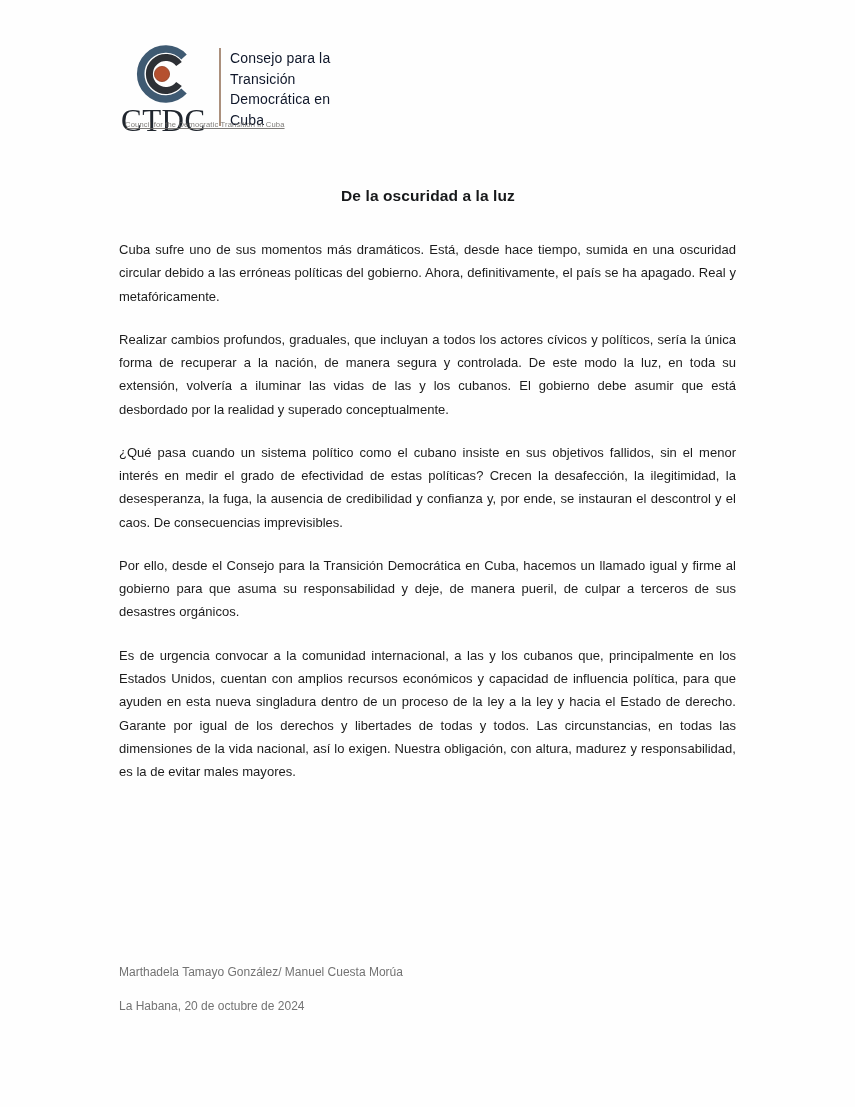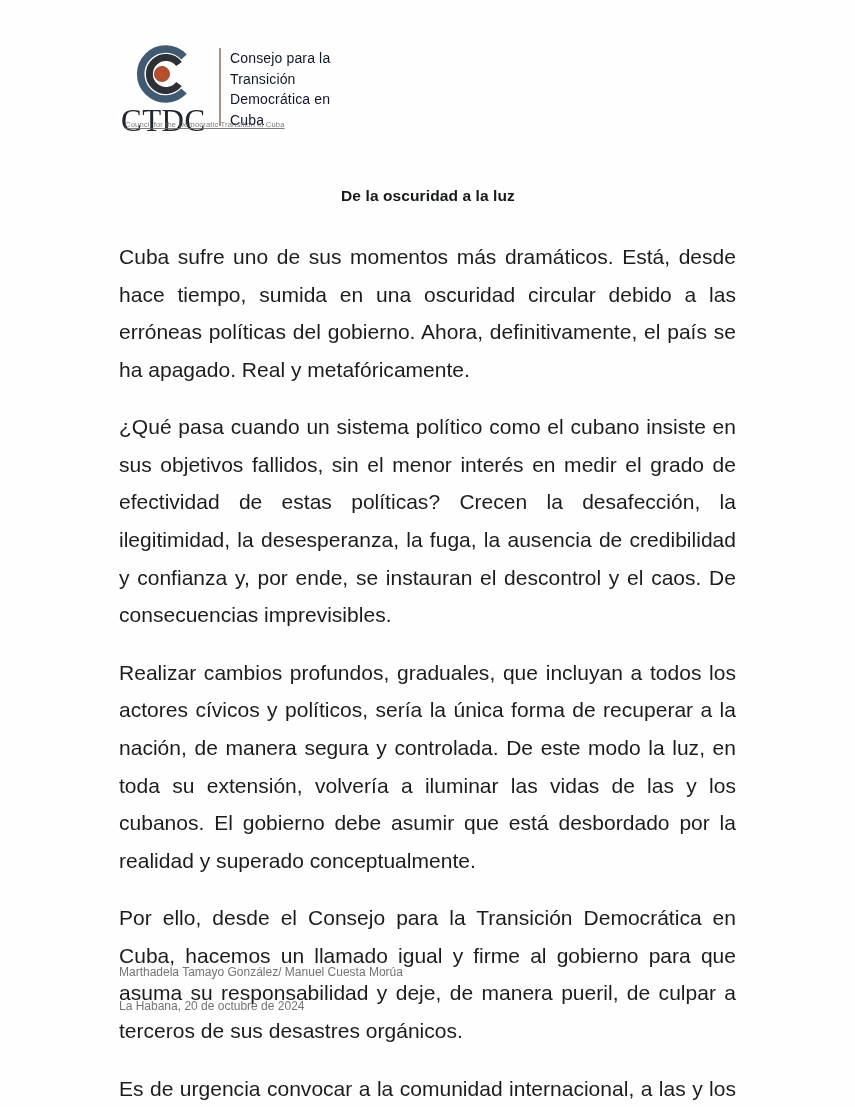--- a/index.html
+++ b/index.html
@@ -102,21 +102,21 @@
 
   .body-copy {
     position: absolute;
     left: 119px;
     top: 238px;
     width: 617px;
   }
   .para {
     text-align: justify;
     text-justify: inter-word;
-    font-size: 21px;
+    font-size: 13px;
     line-height: 1.79;
     color: #1c1c1c;
     margin: 0 0 20px 0;
     letter-spacing: 0.02px;
   }
   .para:last-child { margin-bottom: 16px; }
 
   .signature-block {
     position: absolute;
     left: 119px;
@@ -163,22 +163,22 @@
 Cuba</div>
     </div>
 
     <div class="logo-tagline">Council for the Democratic Transition in Cuba</div>
   </div>
 
   <div class="doc-title">De la oscuridad a la luz</div>
 
   <div class="body-copy">
     <p class="para">Cuba sufre uno de sus momentos más dramáticos. Está, desde hace tiempo, sumida en una oscuridad circular debido a las erróneas políticas del gobierno. Ahora, definitivamente, el país se ha apagado. Real y metafóricamente.</p>
+    <p class="para">Realizar cambios profundos, graduales, que incluyan a todos los actores cívicos y políticos, sería la única forma de recuperar a la nación, de manera segura y controlada. De este modo la luz, en toda su extensión, volvería a iluminar las vidas de las y los cubanos. El gobierno debe asumir que está desbordado por la realidad y superado conceptualmente.</p>
     <p class="para">¿Qué pasa cuando un sistema político como el cubano insiste en sus objetivos fallidos, sin el menor interés en medir el grado de efectividad de estas políticas?  Crecen la desafección, la ilegitimidad, la desesperanza, la fuga, la ausencia de credibilidad y confianza y, por ende, se instauran el descontrol y el caos. De consecuencias imprevisibles.</p>
-    <p class="para">Realizar cambios profundos, graduales, que incluyan a todos los actores cívicos y políticos, sería la única forma de recuperar a la nación, de manera segura y controlada. De este modo la luz, en toda su extensión, volvería a iluminar las vidas de las y los cubanos. El gobierno debe asumir que está desbordado por la realidad y superado conceptualmente.</p>
     <p class="para">Por ello, desde el Consejo para la Transición Democrática en Cuba, hacemos un llamado igual y firme al gobierno para que asuma su responsabilidad y deje, de manera pueril, de culpar a terceros de sus desastres orgánicos.</p>
     <p class="para">Es de urgencia convocar a la comunidad internacional, a las y los cubanos que, principalmente en los Estados Unidos, cuentan con amplios  recursos económicos y capacidad de influencia política, para que  ayuden en esta nueva singladura dentro de un proceso de la ley a la ley y hacia el Estado de derecho. Garante por igual de los derechos y libertades de todas y todos.  Las circunstancias, en todas las dimensiones de la vida nacional, así lo exigen. Nuestra obligación, con altura, madurez y responsabilidad, es la de evitar males mayores.</p>
   </div>
 
   <div class="signature-block">
     <div class="sig-line">Marthadela Tamayo González/ Manuel Cuesta Morúa</div>
     <div class="date-line">La Habana, 20 de octubre de 2024</div>
   </div>
 
 </div>

